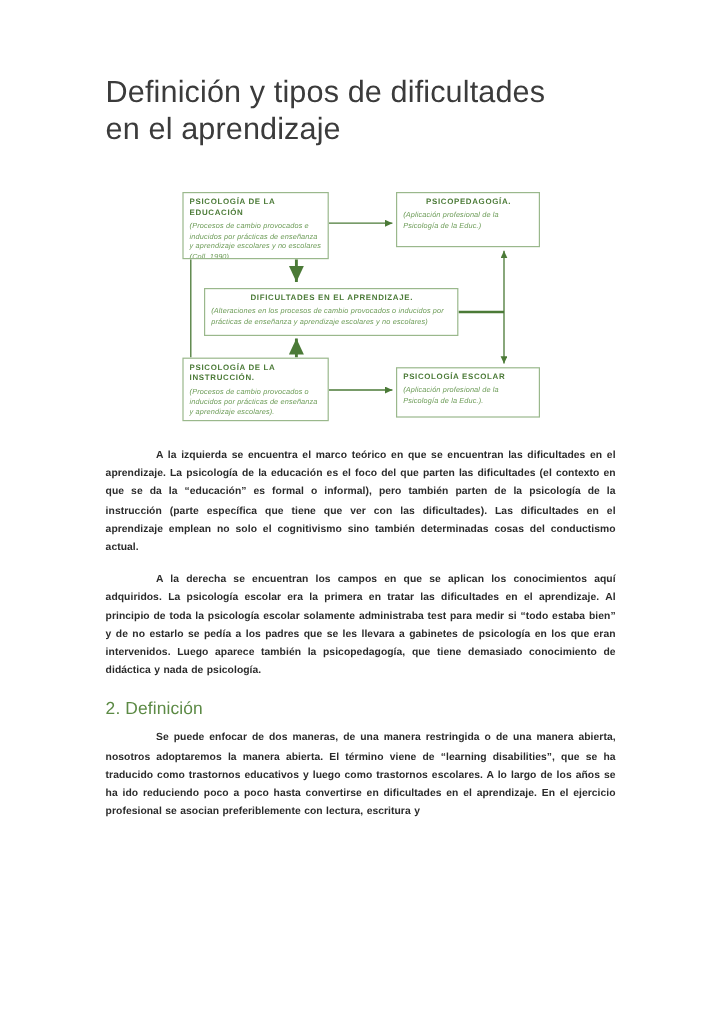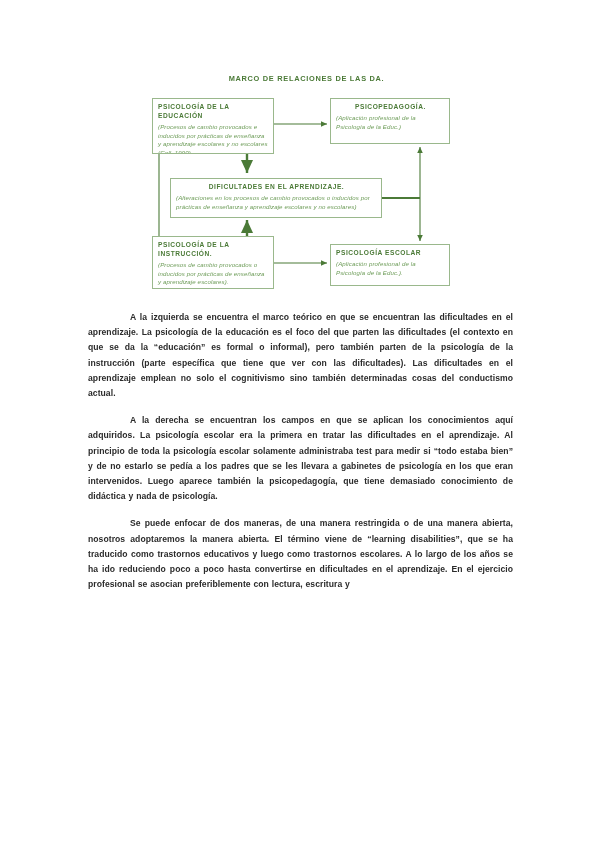--- a/index.html
+++ b/index.html
@@ -128,26 +128,26 @@
     left: 0; top: 0;
     width: 345px; height: 228px;
   }
 </style>
 </head>
 <body>
 
 <div class="page">
   <div class="content">
 
+    <h1 class="doc-title">Definición y tipos de dificultades en el aprendizaje</h1>
 
 
 
     <div class="diagram-wrap">
 
-      <div class="diagram-title">MARCO DE RELACIONES DE LAS DA.</div>
 
       <svg class="diagram-svg" viewBox="0 0 345 228">
         <defs>
           <marker id="ah" markerWidth="7" markerHeight="7" refX="5.6" refY="2.6" orient="auto" markerUnits="strokeWidth">
             <path d="M0,0 L5.6,2.6 L0,5.2 z" fill="#4b7a37"></path>
           </marker>
         </defs>
         <g stroke="#4b7a37" fill="none">
 
           <line x1="140" y1="52" x2="193" y2="52" stroke-width="1.1" marker-end="url(#ah)"></line>
@@ -191,17 +191,18 @@
       <div class="dbox" id="box-esc">
         <span class="bt">PSICOLOGÍA ESCOLAR</span>
         <span class="bd">(Aplicación profesional de la Psicología de la Educ.).</span>
       </div>
     </div>
 
     <p class="body indent">A la izquierda se encuentra el marco teórico en que se encuentran las dificultades en el aprendizaje. La psicología de la educación es el foco del que parten las dificultades (el contexto en que se da la “educación” es formal o informal), pero también parten de la psicología de la instrucción (parte específica que tiene que ver con las dificultades). Las dificultades en el aprendizaje emplean no solo el cognitivismo sino también determinadas cosas del conductismo actual.</p>
 
     <p class="body indent">A la derecha se encuentran los campos en que se aplican los conocimientos aquí adquiridos. La psicología escolar era la primera en tratar las dificultades en el aprendizaje. Al principio de toda la psicología escolar solamente administraba test para medir si “todo estaba bien” y de no estarlo se pedía a los padres que se les llevara a gabinetes de psicología en los que eran intervenidos. Luego aparece también la psicopedagogía, que tiene demasiado conocimiento de didáctica y nada de psicología.</p>
 
+    <h2 class="h-green">2. Definición</h2>
 
     <p class="body indent">Se puede enfocar de dos maneras, de una manera restringida o de una manera abierta, nosotros adoptaremos la manera abierta. El término viene de “learning disabilities”, que se ha traducido como trastornos educativos y luego como trastornos escolares. A lo largo de los años se ha ido reduciendo poco a poco hasta convertirse en dificultades en el aprendizaje. En el ejercicio profesional se asocian preferiblemente con lectura, escritura y</p>
 
   </div>
 </div>
 
 </body></html>

